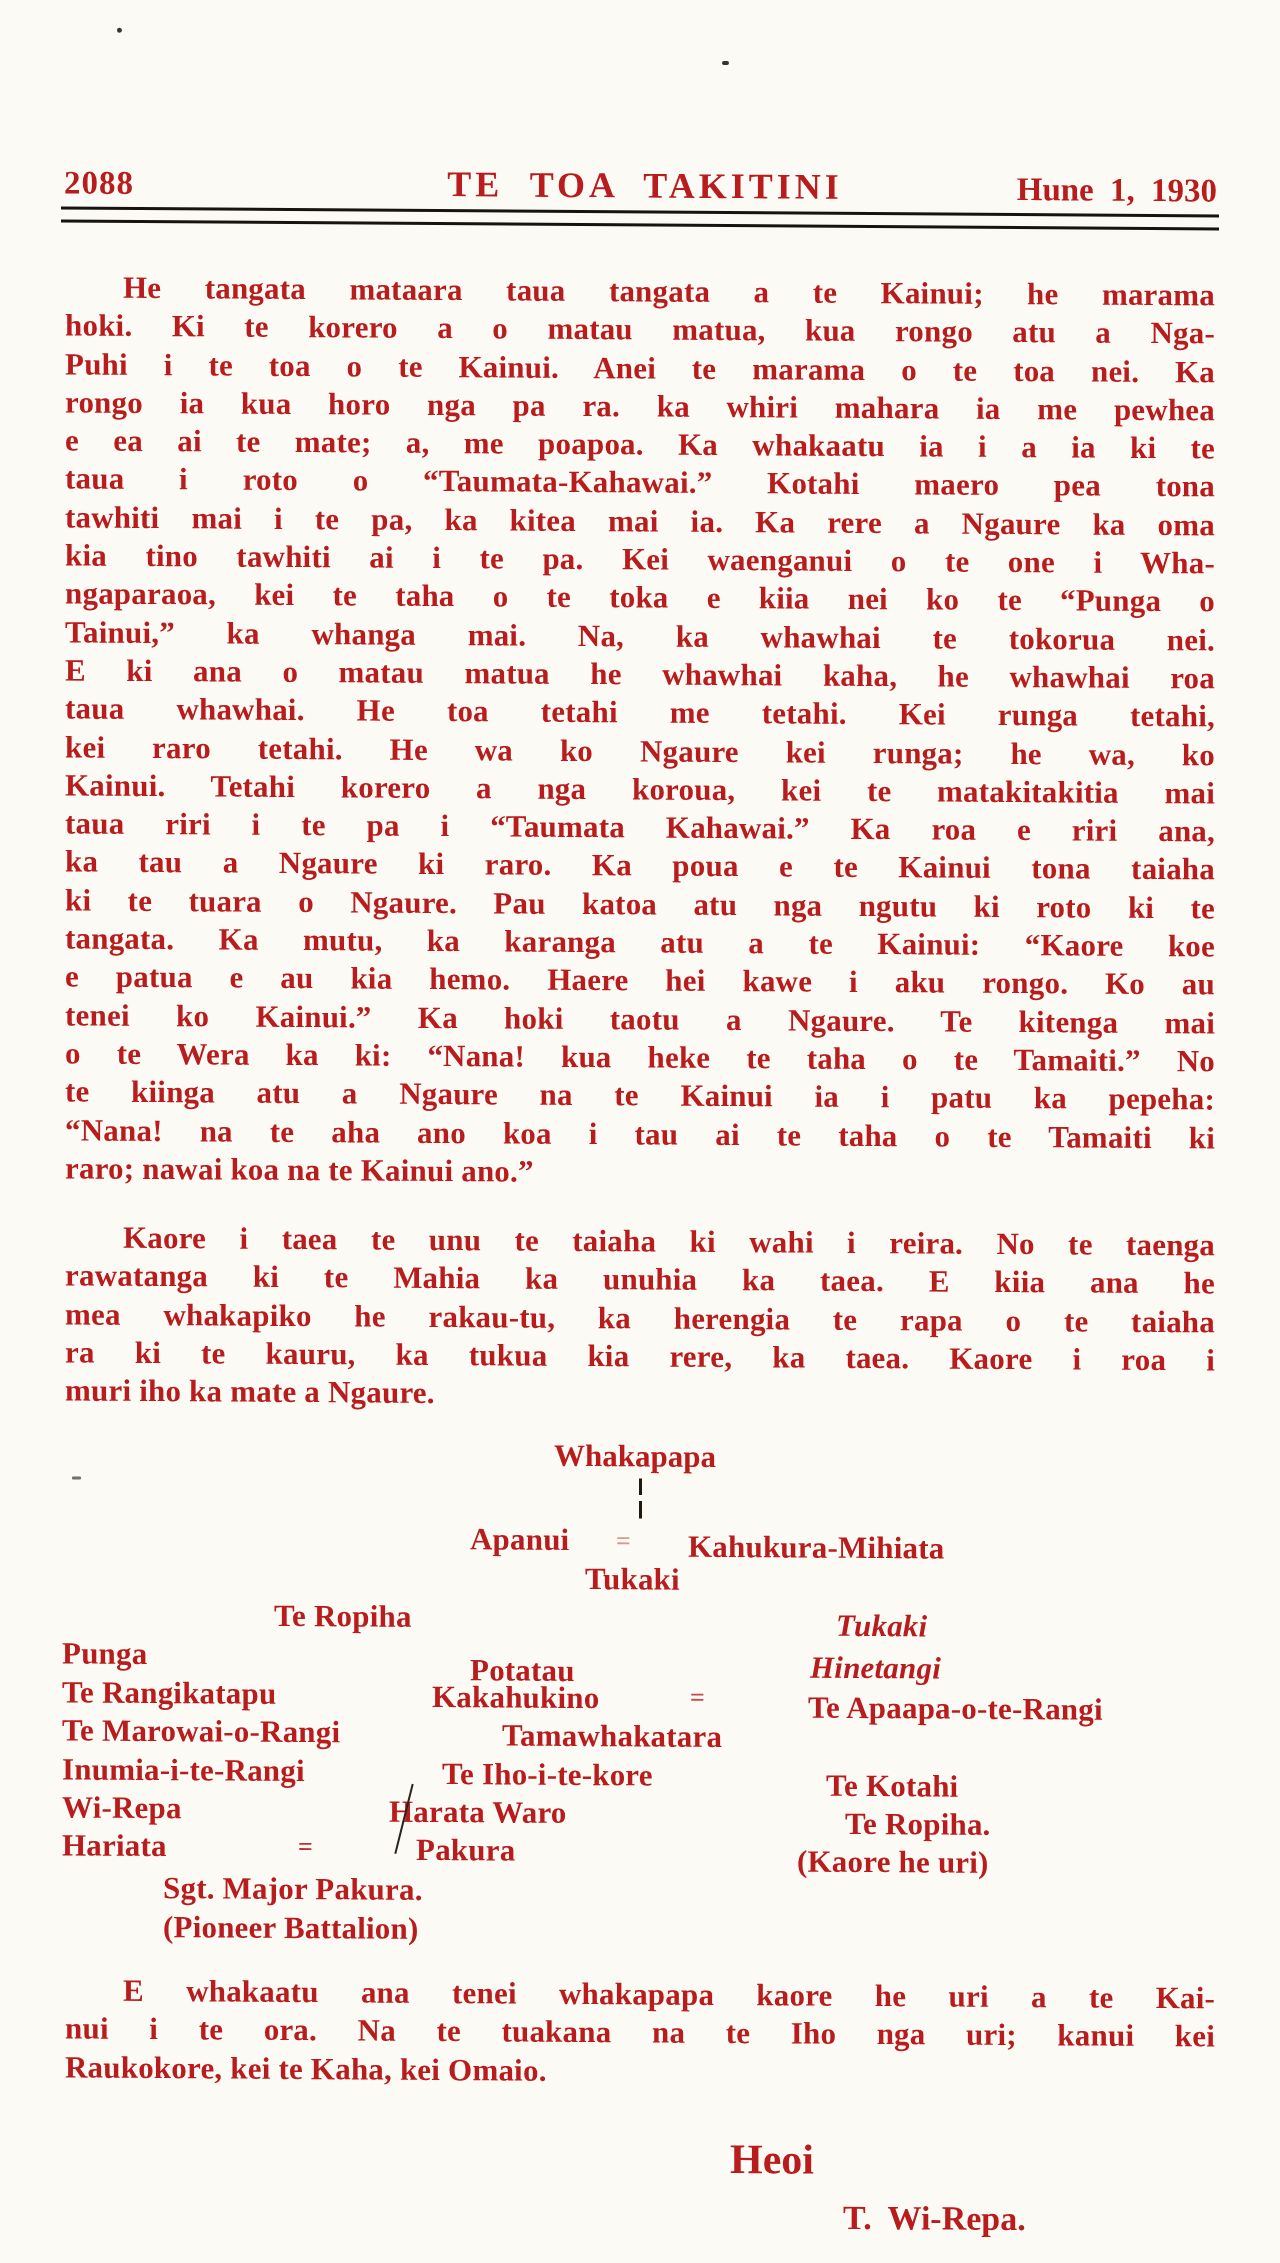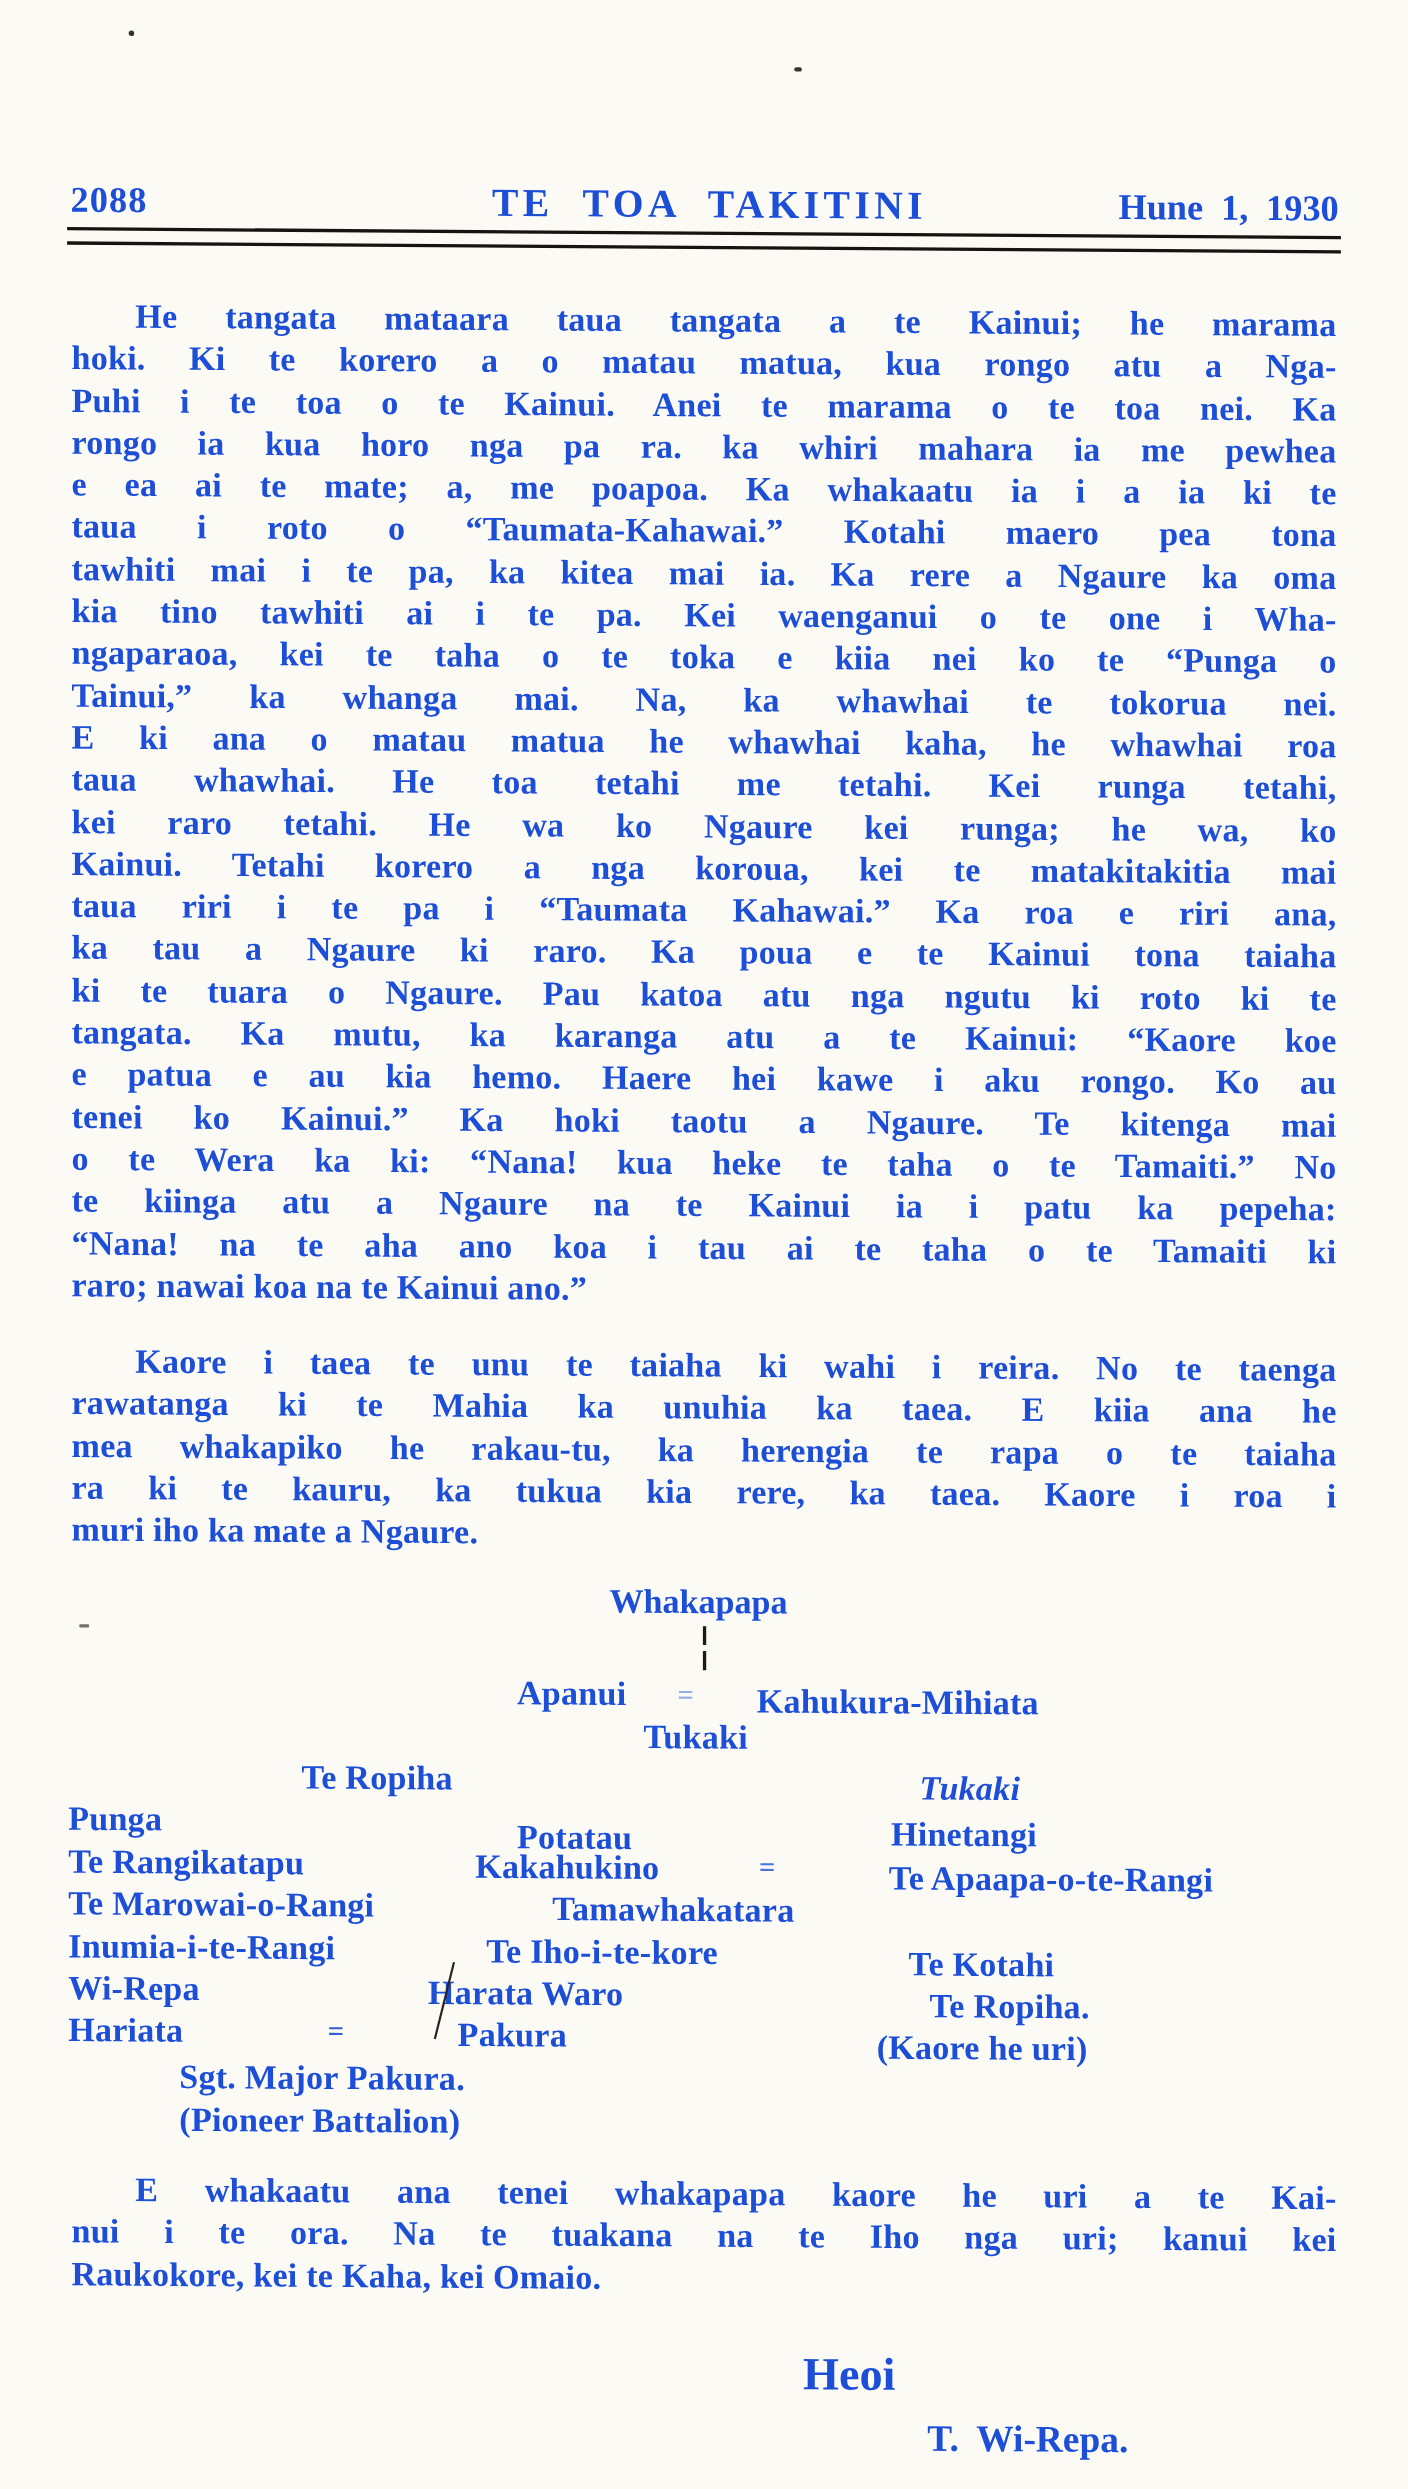--- a/index.html
+++ b/index.html
@@ -2,21 +2,21 @@
 <html><head>
 <meta charset="utf-8">
 <style>
   html,body{margin:0;padding:0;background:#e8e6e0;}
   .page{
     position:relative;
     width:1280px;height:2263px;
     margin:0 auto;
     background:#fbfaf5;
     overflow:hidden;
-    color:#1d4ed8;
+    color:#b91c1c;
     font-family:"Liberation Serif","DejaVu Serif",serif;
     font-weight:bold;
   }
   .skew{position:absolute;inset:0;transform:skewY(0.4deg);transform-origin:0 0;}
 
   
   .pageno{position:absolute;left:64px;top:164px;font-size:33px;letter-spacing:1px;}
   .masthead{position:absolute;left:645px;top:160px;transform:translateX(-50%);
             font-size:36px;letter-spacing:4px;word-spacing:14px;white-space:nowrap;}
   .issuedate{position:absolute;right:63px;top:164px;font-size:33px;word-spacing:8px;white-space:nowrap;}
@@ -41,21 +41,21 @@
   .italic{font-style:italic;}
   .geq{position:absolute;font-size:26px;}
 
   .g-apanui{left:470px;top:1518px;}
   .g-eq1{left:616px;top:1522px;opacity:.45;}
   .g-kahukura{left:688px;top:1524px;}
   .g-tukaki{left:585px;top:1557px;}
   .g-uanga{left:274px;top:1596px;}
   .g-tamahae{left:836px;top:1602px;}
 
-  .g-r0c1{left:62px;top:1635px;}  .g-r0c2{left:470px;top:1649px;} .g-r0c3{left:810px;top:1644px;}
+  .g-r0c1{left:62px;top:1635px;}  .g-r0c2{left:470px;top:1649px;} .g-r0c3{left:810px;top:1644px;font-style:italic;}
   .g-r1c1{left:62px;top:1674px;}  .g-r1c2{left:432px;top:1676px;} .g-eq2{left:690px;top:1678px;opacity:.8;} .g-r1c3{left:808px;top:1684px;}
   .g-r2c1{left:62px;top:1712px;}  .g-r2c2{left:502px;top:1714px;}
   .g-r3c1{left:62px;top:1751px;}  .g-r3c2{left:442px;top:1753px;} .g-r3c3{left:826px;top:1762px;}
   .g-r4c1{left:62px;top:1789px;}  .g-r4c2{left:389px;top:1791px;} .g-r4c3{left:845px;top:1800px;}
   .g-r5c1{left:62px;top:1827px;}  .g-eq3{left:298px;top:1830px;opacity:.9;} .g-r5c2{left:416px;top:1829px;} .g-r5c3{left:797px;top:1838px;}
   .g-soldier{left:163px;top:1869px;}
   .g-battalion{left:163px;top:1908px;}
 
   
   .slash{position:absolute;left:403px;top:1780px;width:2px;height:72px;background:#2a231c;

